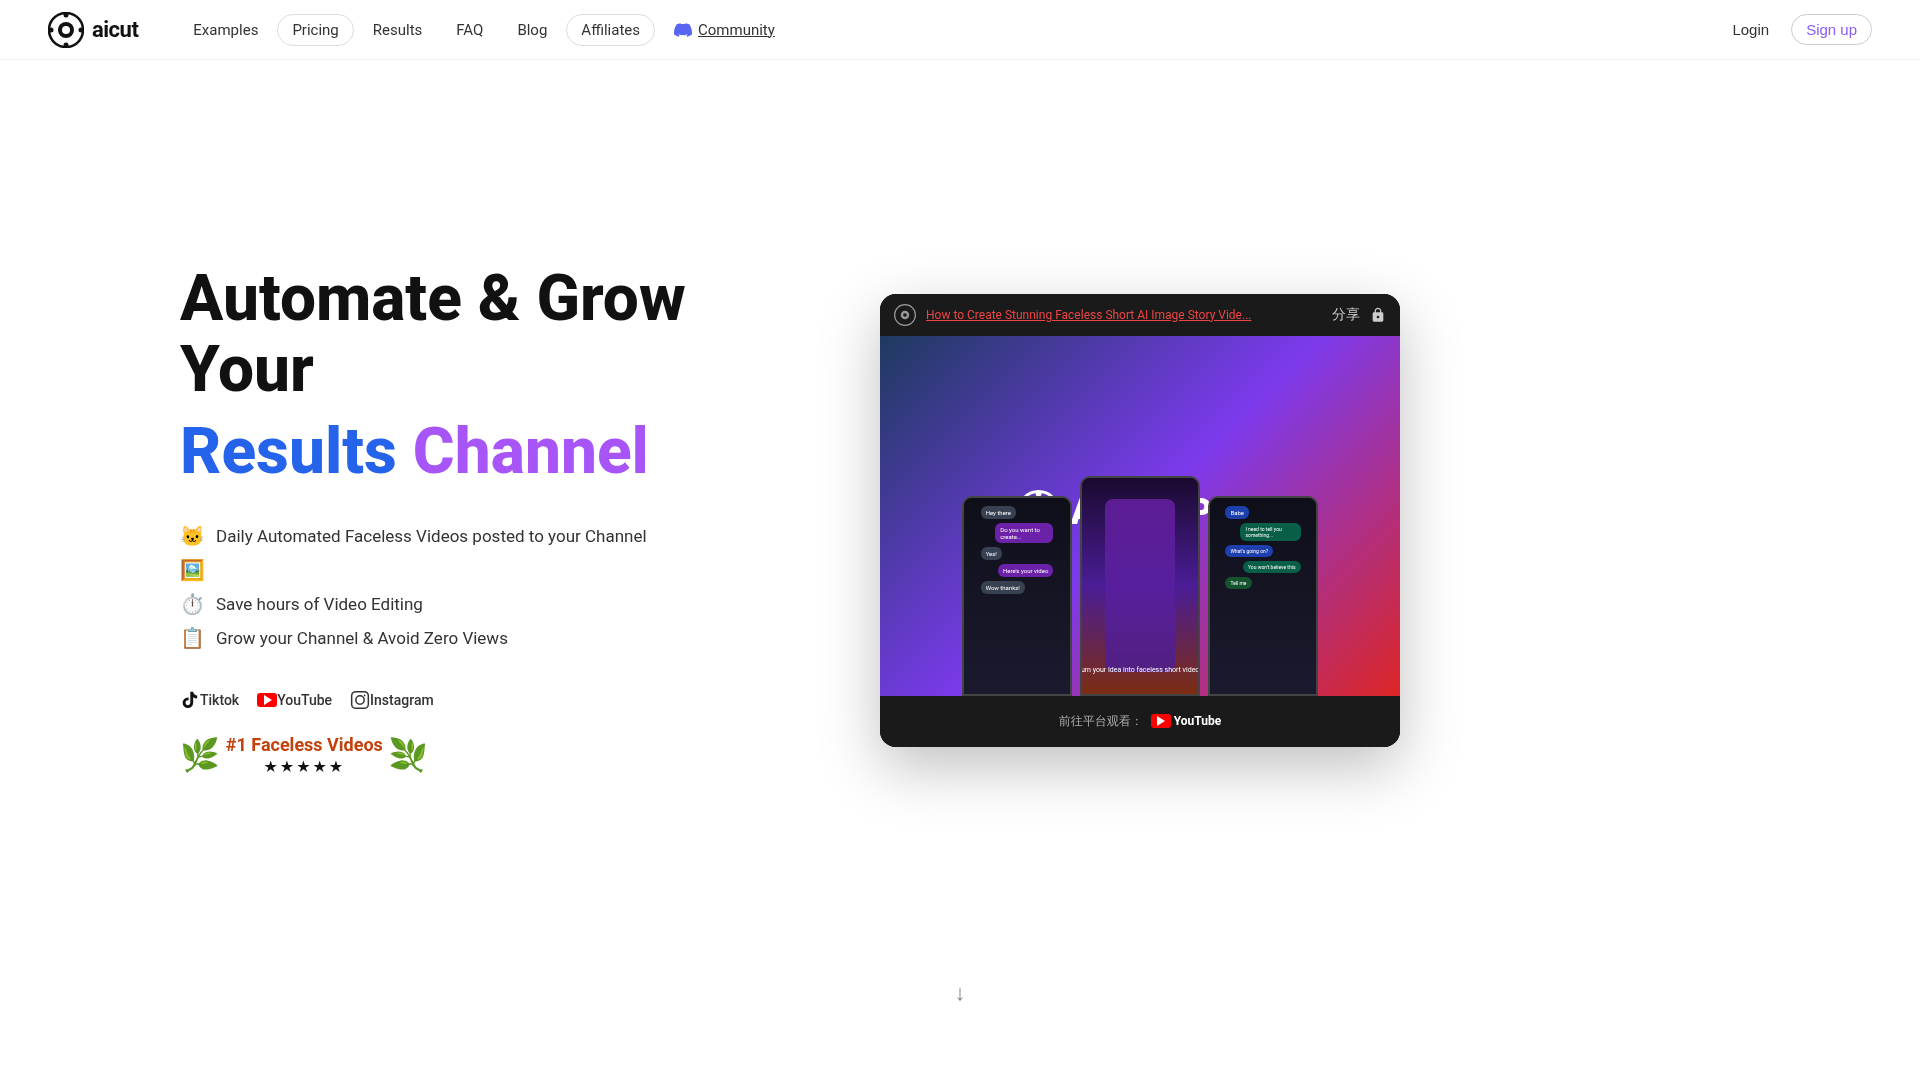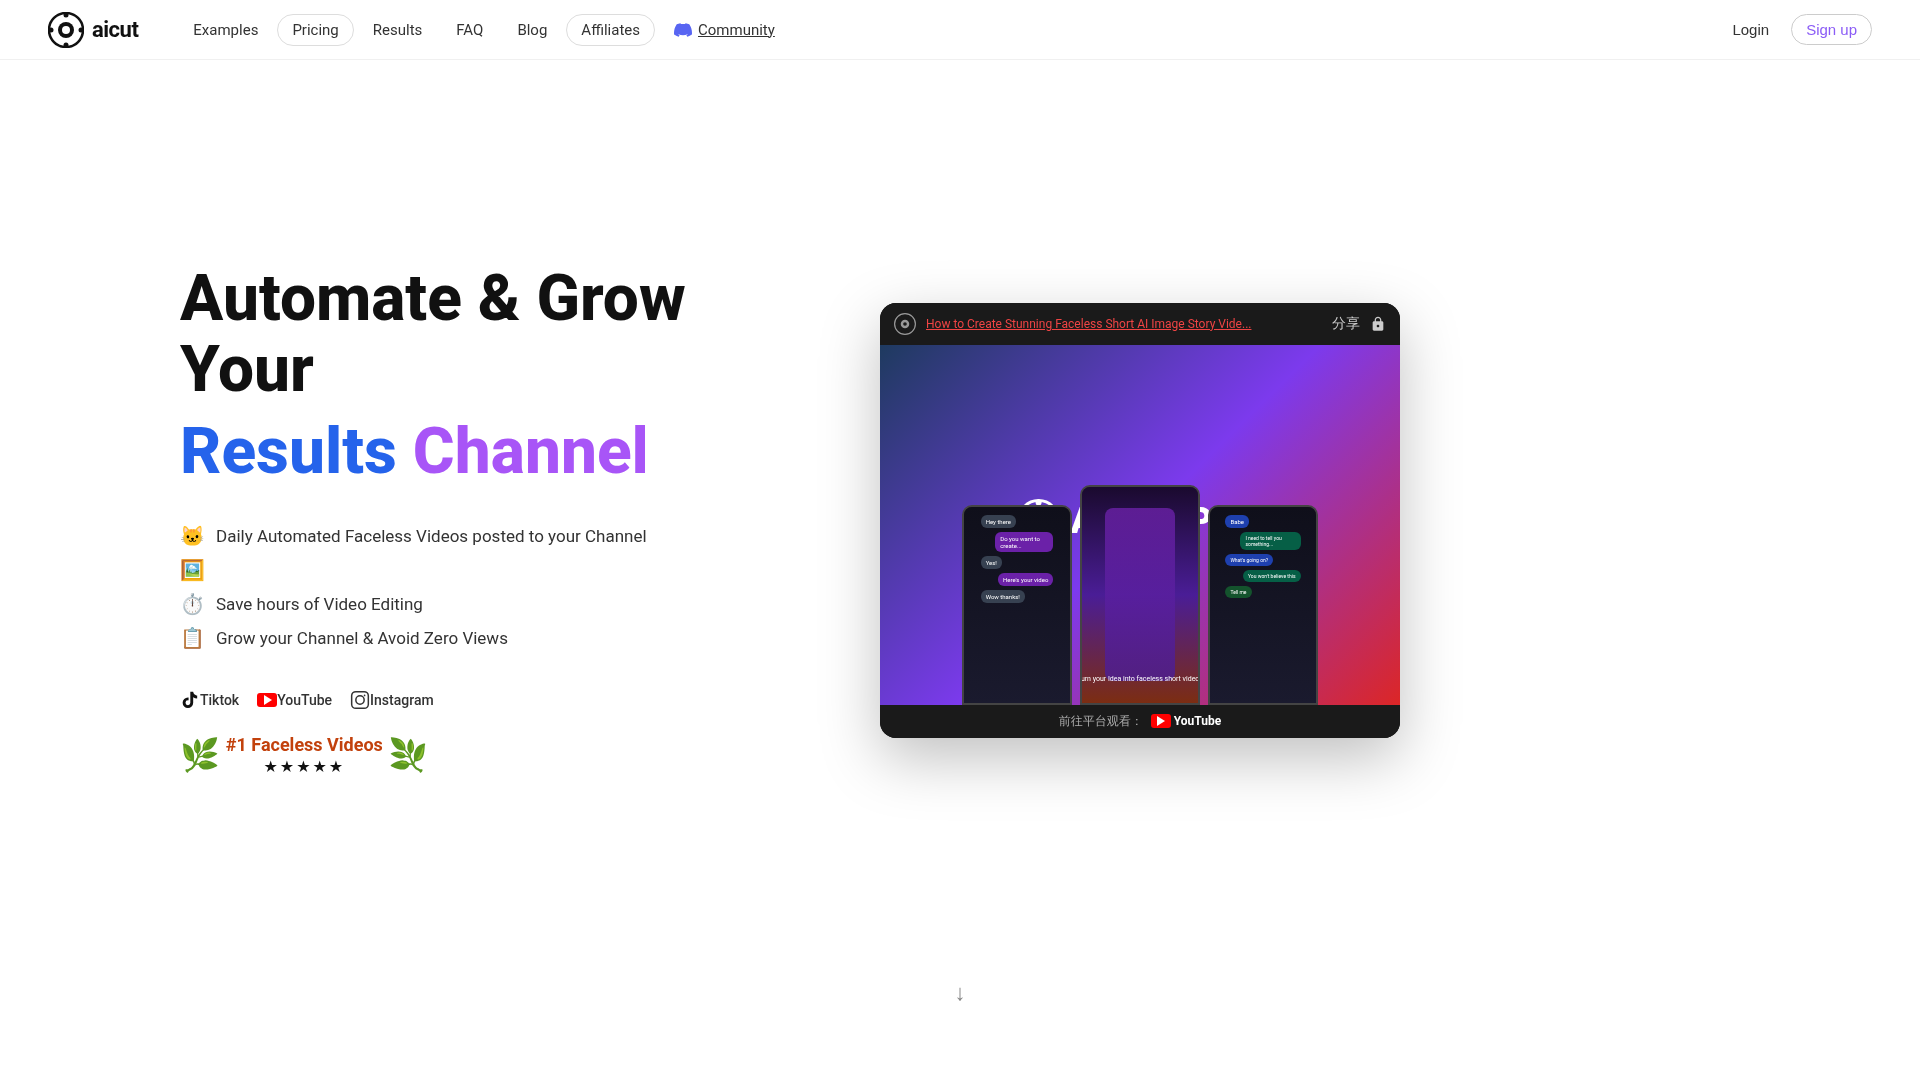--- a/index.html
+++ b/index.html
@@ -359,21 +359,21 @@
       border-bottom: 14px solid transparent;
       border-left: 22px solid #fff;
       margin-left: 4px;
     }
 
     .video-bottom-bar {
       background: #1a1a1a;
       display: flex;
       align-items: center;
       justify-content: center;
-      padding: 8px 14px;
+      padding: 17px 14px;
       gap: 8px;
     }
 
     .yt-watch-text {
       font-size: 12px;
       color: #aaa;
     }
 
     .yt-logo-inline {
       display: flex;

